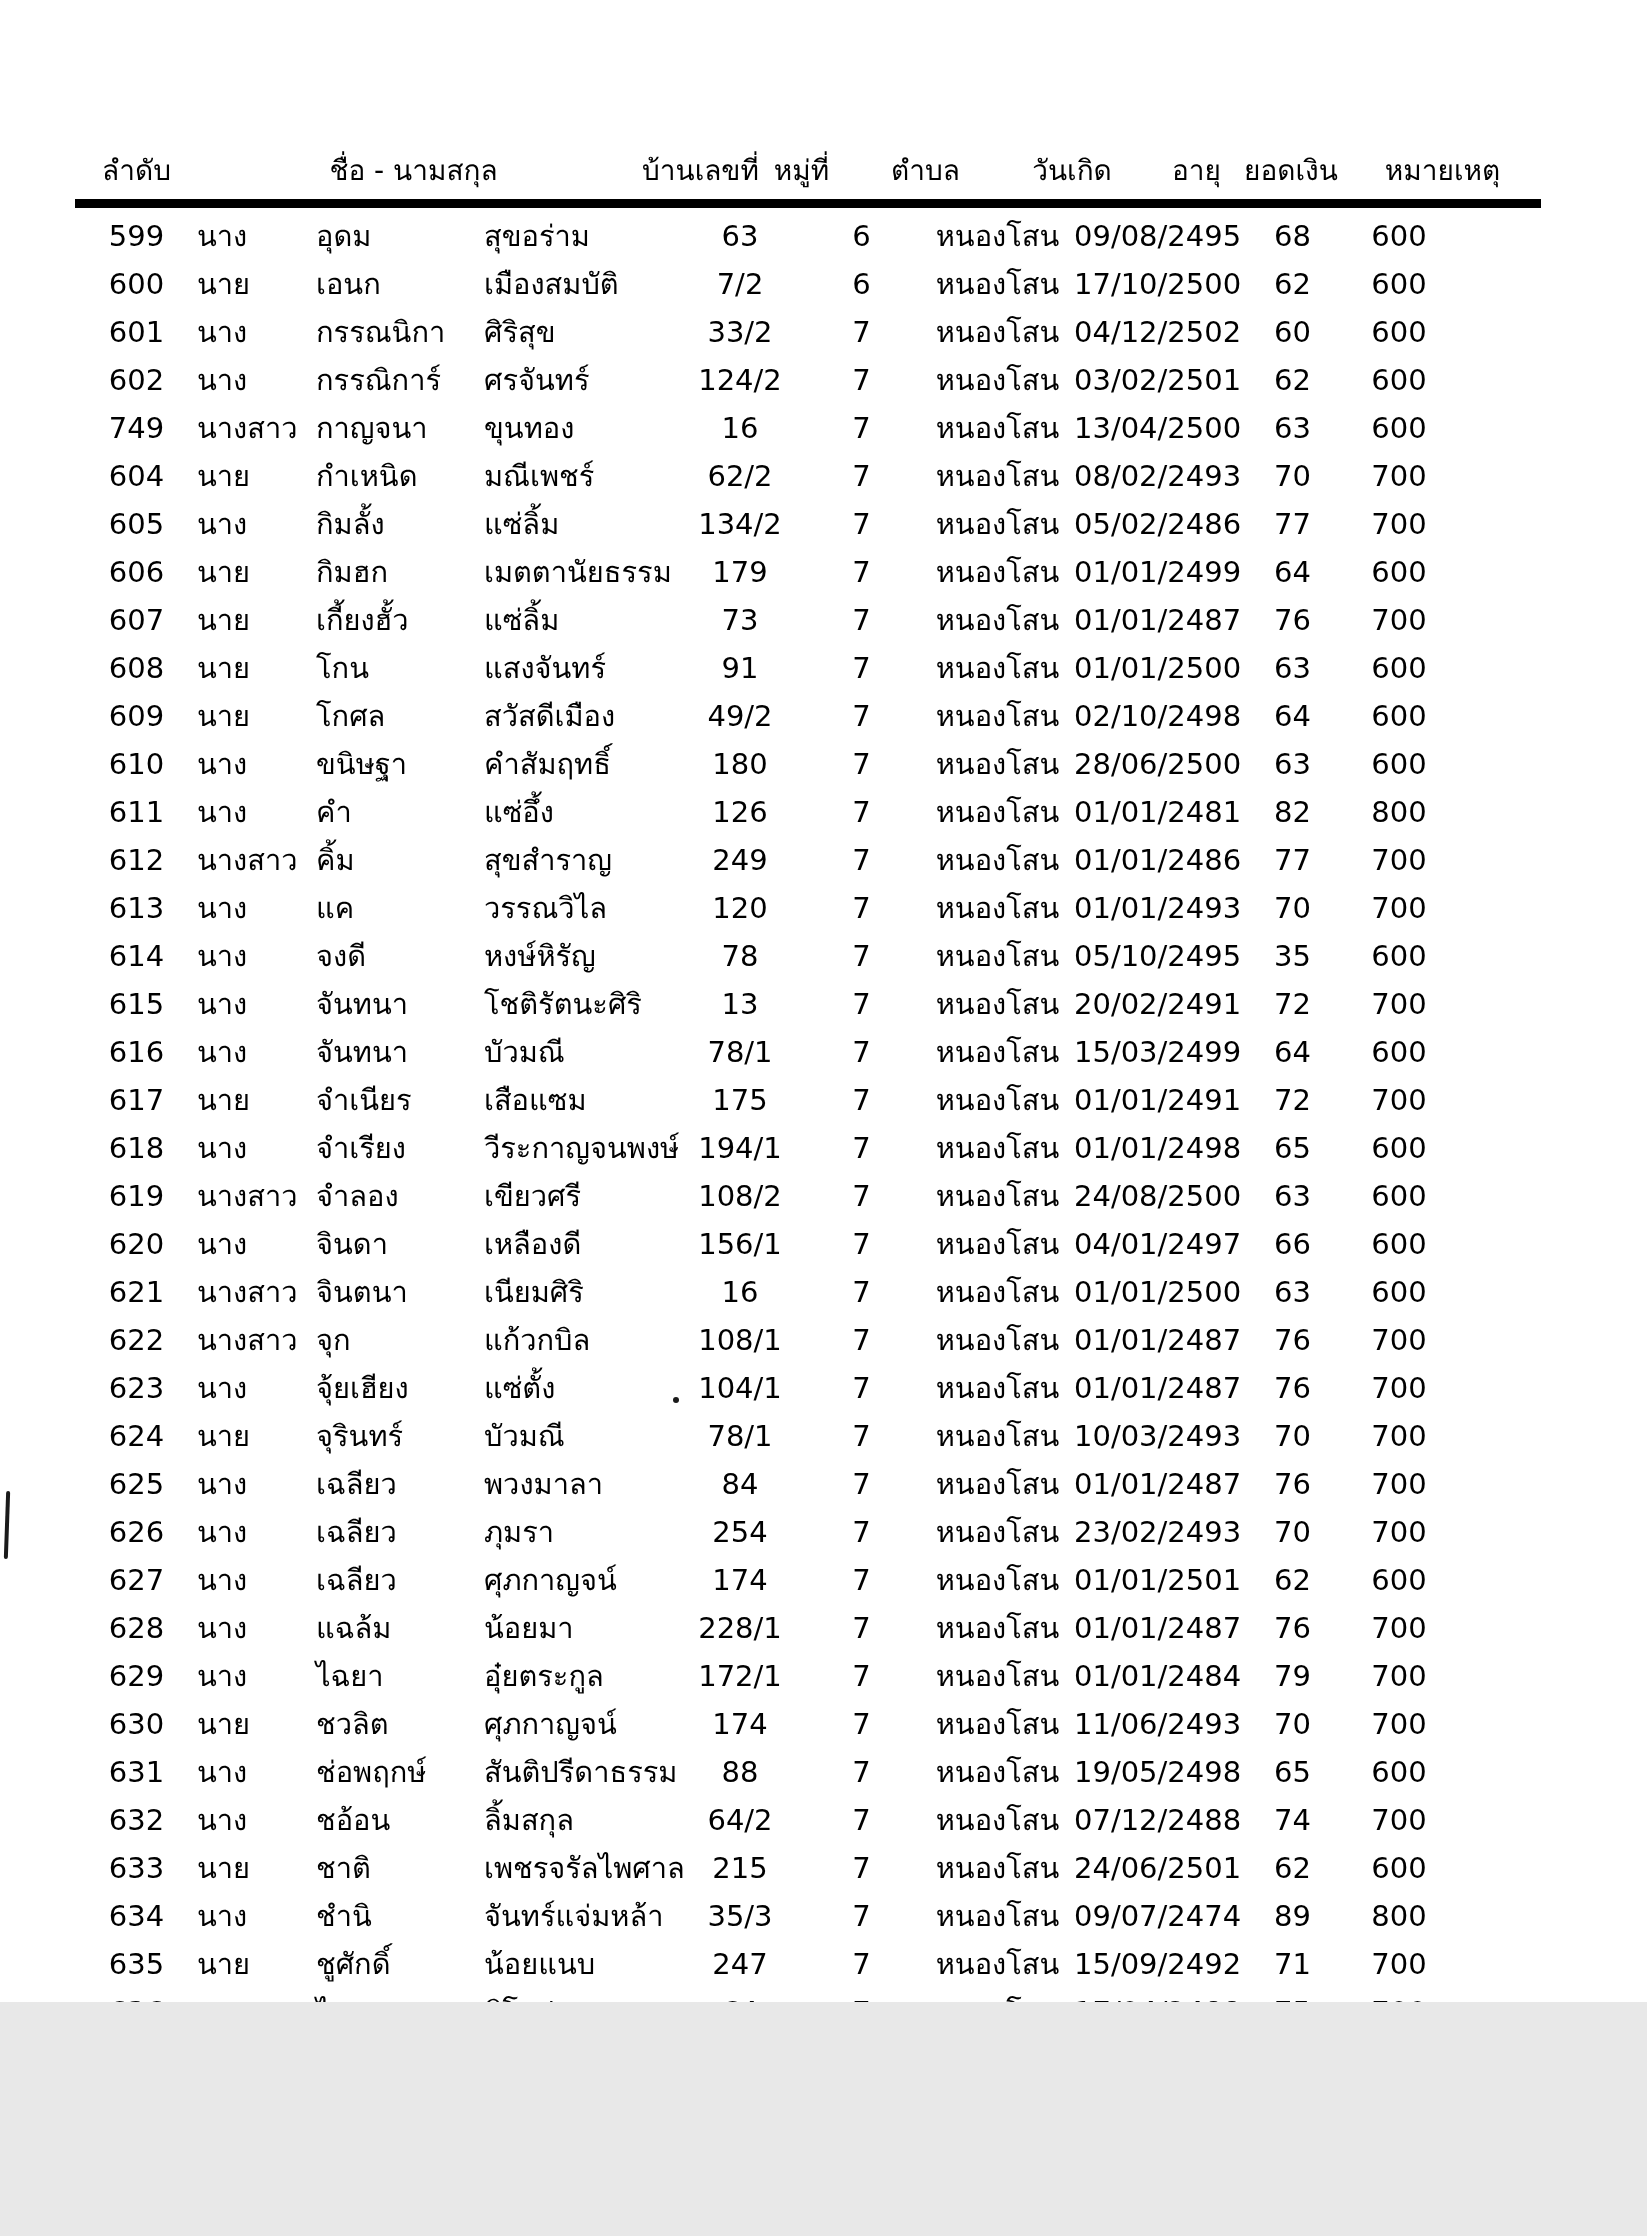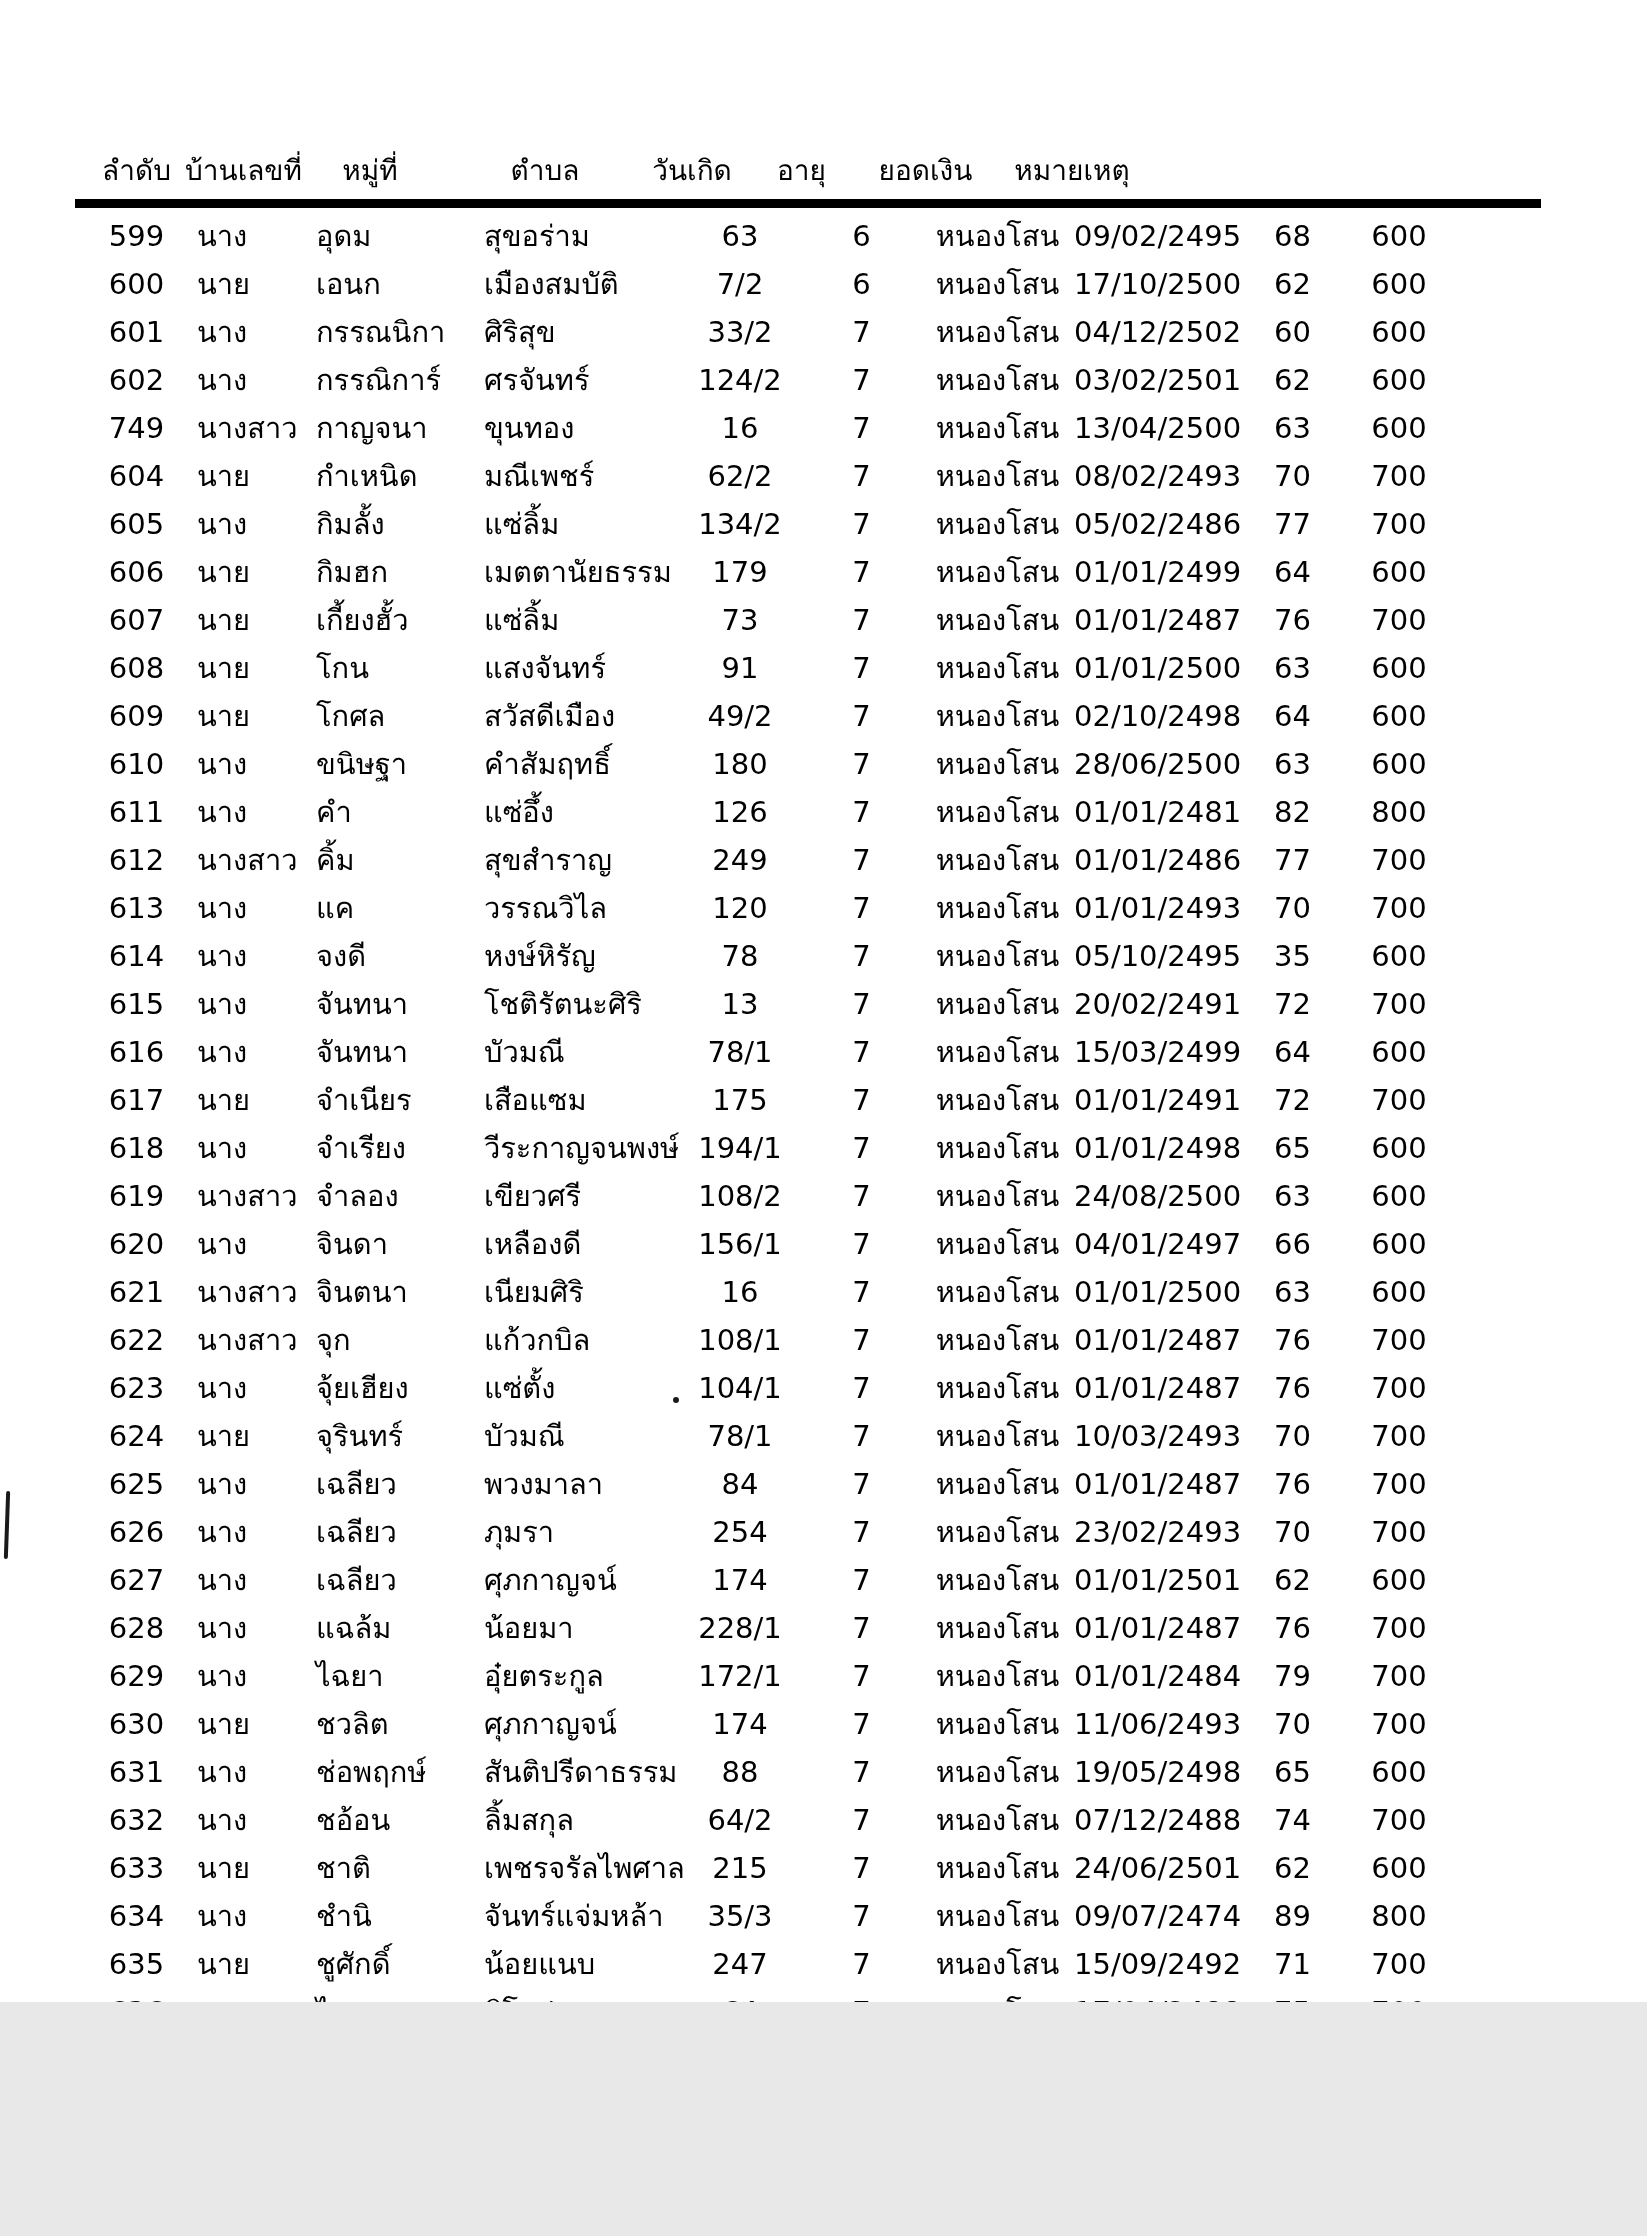--- a/index.html
+++ b/index.html
@@ -60,41 +60,42 @@
   .artifact-tick-2 { left: 3px;  top: 2175px; width: 4px; height: 56px; transform: rotate(-3deg); border-radius: 2px; }
   .artifact-dot    { left: 673px; top: 1397px; width: 6px; height: 6px; border-radius: 50%; }
 </style>
 </head>
 <body>
 
 <div class="page">
 
   <div class="header-row">
     <div class="h c-center">ลำดับ</div>
+    <div class="h c-center name-span">ชื่อ - นามสกุล</div>
     <div class="h c-center">บ้านเลขที่</div>
     <div class="h c-center">หมู่ที่</div>
     <div class="h c-center">ตำบล</div>
     <div class="h c-center">วันเกิด</div>
     <div class="h c-center">อายุ</div>
     <div class="h c-center">ยอดเงิน</div>
     <div class="h c-center">หมายเหตุ</div>
   </div>
 
   <div class="rule"></div>
 
   <div class="tbody">
       <div class="row">
     <div class="c-center">599</div>
     <div class="c-left">นาง</div>
     <div class="c-left">อุดม</div>
     <div class="c-left">สุขอร่าม</div>
     <div class="c-center">63</div>
     <div class="c-center">6</div>
     <div class="c-center">หนองโสน</div>
-    <div class="c-center">09/02/2495</div>
+    <div class="c-center">09/08/2495</div>
     <div class="c-center">68</div>
     <div class="c-center">600</div>
     <div class="c-center"></div>
   </div>
       <div class="row">
     <div class="c-center">600</div>
     <div class="c-left">นาย</div>
     <div class="c-left">เอนก</div>
     <div class="c-left">เมืองสมบัติ</div>
     <div class="c-center">7/2</div>

